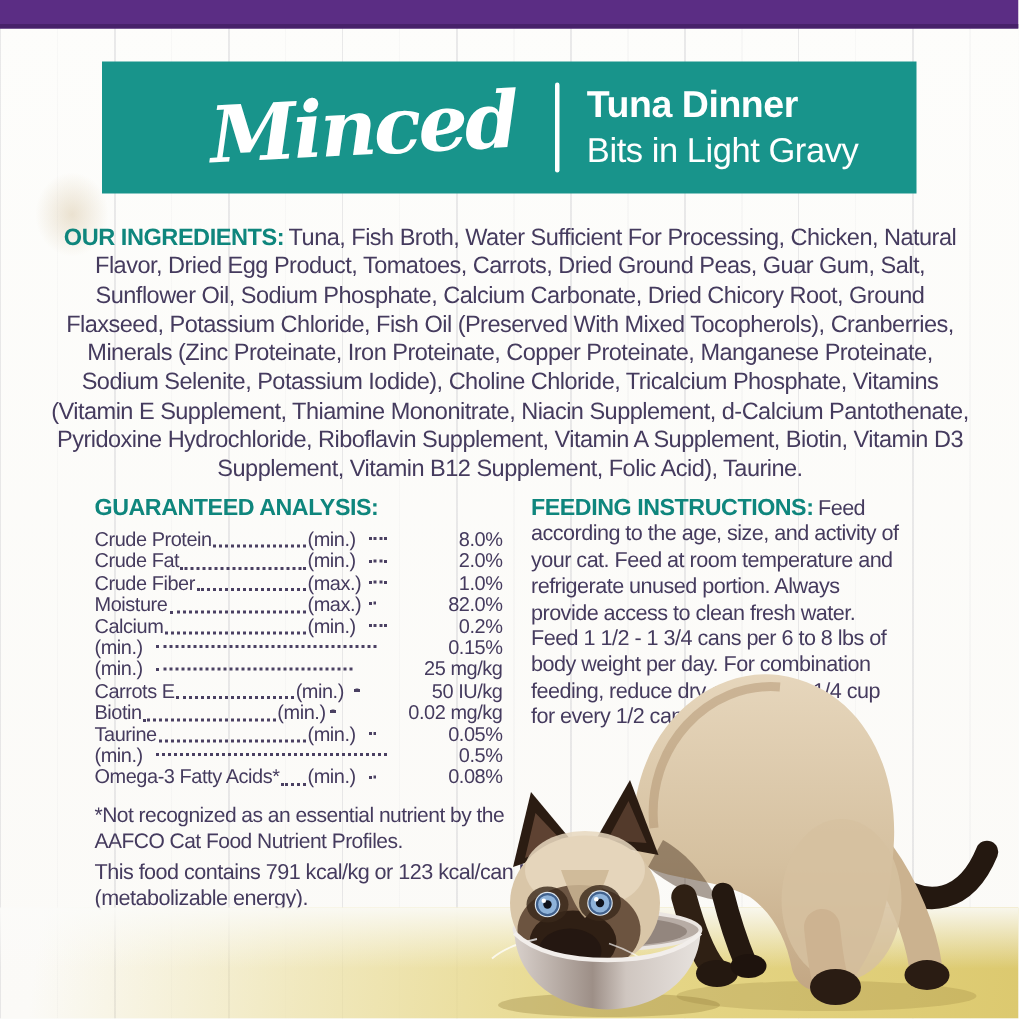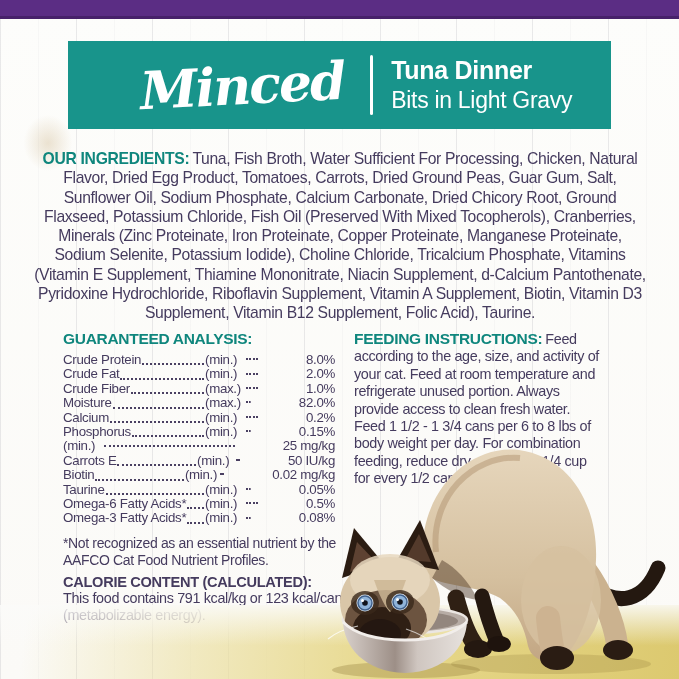--- a/index.html
+++ b/index.html
@@ -159,24 +159,20 @@
             <span class="dots"></span>
           </span>
           <span class="ga-basis">(min.)</span>
           <span class="ga-right">
             <span class="dots"></span>
             <span class="ga-value">0.2%</span>
           </span>
         </div>
 
         <div class="ga-row">
-          <span class="ga-left">
-            <span class="ga-label">Phosphorus</span>
-            <span class="dots"></span>
-          </span>
           <span class="ga-basis">(min.)</span>
           <span class="ga-right">
             <span class="dots"></span>
             <span class="ga-value">0.15%</span>
           </span>
         </div>
 
         <div class="ga-row">
           <span class="ga-basis">(min.)</span>
           <span class="ga-right">
@@ -215,24 +211,20 @@
             <span class="dots"></span>
           </span>
           <span class="ga-basis">(min.)</span>
           <span class="ga-right">
             <span class="dots"></span>
             <span class="ga-value">0.05%</span>
           </span>
         </div>
 
         <div class="ga-row">
-          <span class="ga-left">
-            <span class="ga-label">Omega-6 Fatty Acids*</span>
-            <span class="dots"></span>
-          </span>
           <span class="ga-basis">(min.)</span>
           <span class="ga-right">
             <span class="dots"></span>
             <span class="ga-value">0.5%</span>
           </span>
         </div>
 
         <div class="ga-row">
           <span class="ga-left">
             <span class="ga-label">Omega-3 Fatty Acids*</span>
@@ -240,21 +232,20 @@
           </span>
           <span class="ga-basis">(min.)</span>
           <span class="ga-right">
             <span class="dots"></span>
             <span class="ga-value">0.08%</span>
           </span>
         </div>
       </div>
     <div class="ga-footnote">*Not recognized as an essential nutrient by the AAFCO Cat Food Nutrient Profiles.</div>
     <div class="calorie">
-      <div class="calorie-heading">CALORIE CONTENT (CALCULATED):</div>
       <div class="calorie-text">This food contains 791 kcal/kg or 123 kcal/can ME (metabolizable energy).</div>
     </div>
   </div>
 
   <p class="feeding"><span class="inline-heading section-heading">FEEDING INSTRUCTIONS:</span><span>Feed according to the age, size, and activity of your cat. Feed at room temperature and refrigerate unused portion. Always provide access to clean fresh water. Feed 1 1/2 - 1 3/4 cans per 6 to 8 lbs of body weight per day. For combination feeding, reduce dry amount by 1/4 cup for every 1/2 can wet.</span></p>
 
   <div class="floor"></div>
 
   <svg class="cat-photo" viewBox="0 0 353 247" xmlns="http://www.w3.org/2000/svg">
     <defs>

